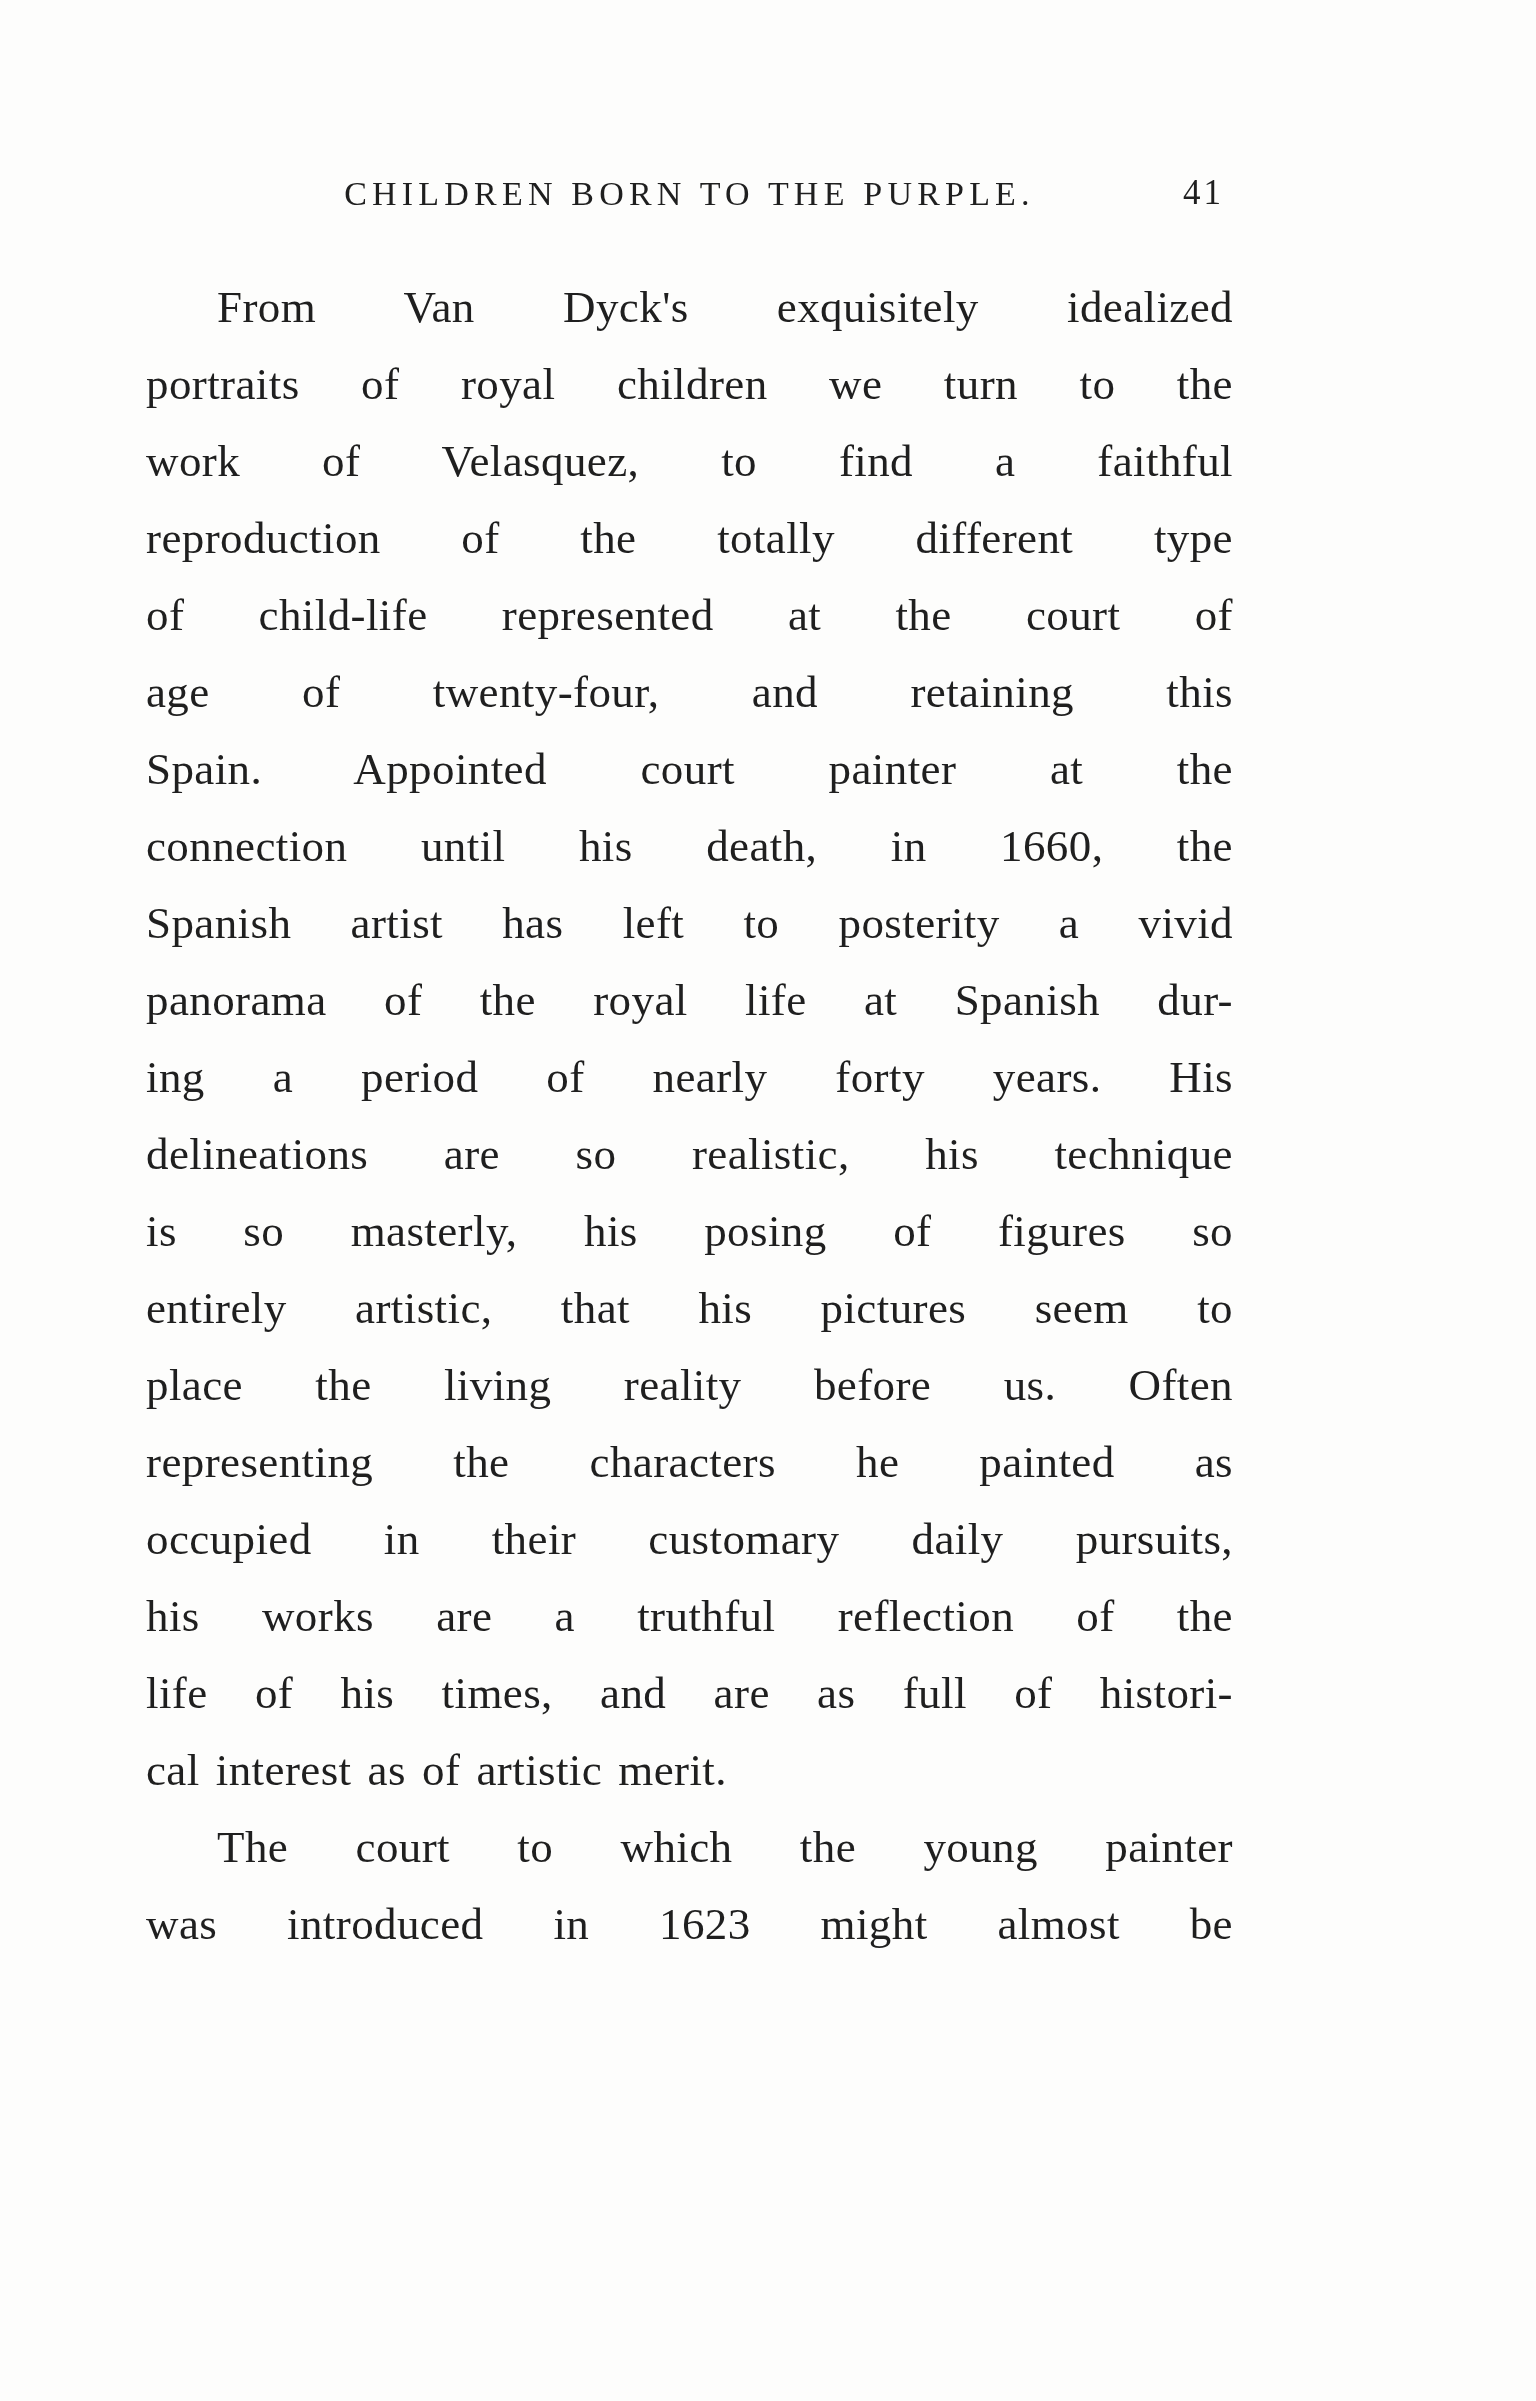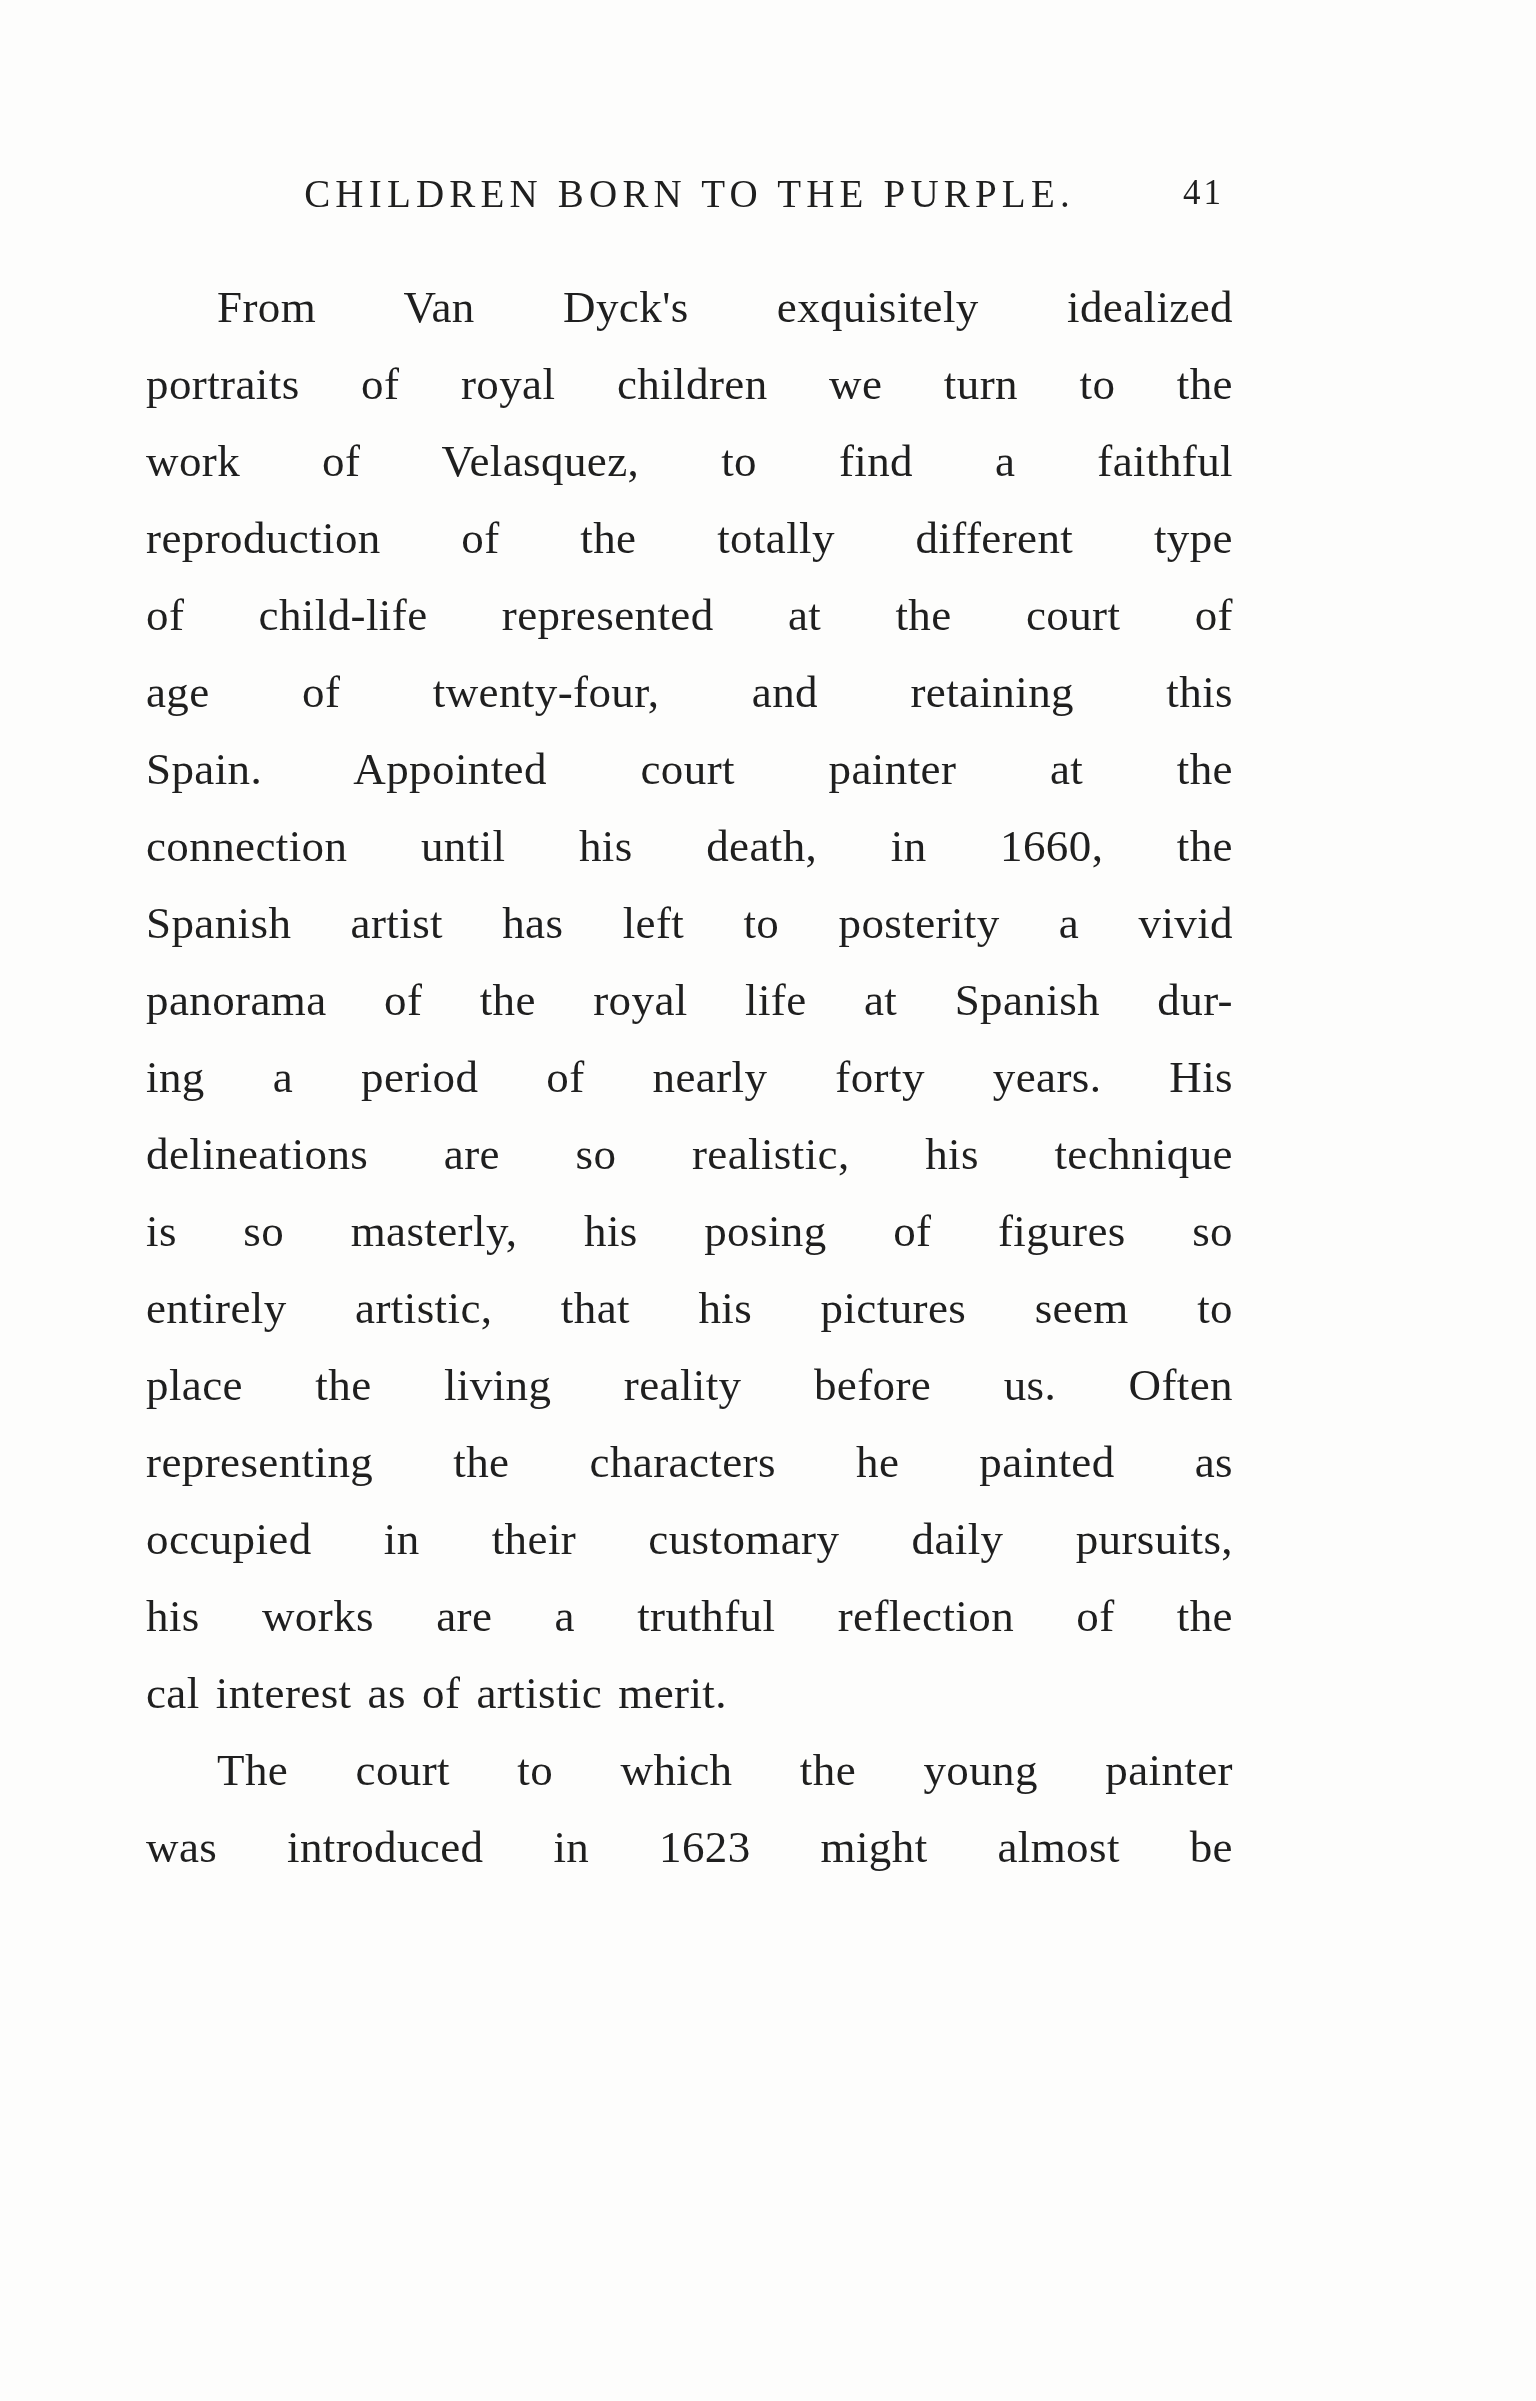--- a/index.html
+++ b/index.html
@@ -26,21 +26,21 @@
     top: 171px;
     width: 1087px;
   }
   .header {
     position: relative;
     height: 46px;
     line-height: 46px;
   }
   .header-title {
     text-align: center;
-    font-size: 39px;
+    font-size: 34px;
     letter-spacing: 5.2px;
     color: var(--ink, #1f1f1f);
   }
   .page-number {
     position: absolute;
     right: 9px;
     top: -1.5px;
     font-size: 35px;
     letter-spacing: 3px;
     margin-left: 32px;
@@ -89,20 +89,21 @@
           <div class="line">Spanish artist has left to posterity a vivid</div>
           <div class="line">panorama of the royal life at Spanish dur-</div>
           <div class="line">ing a period of nearly forty years. His</div>
           <div class="line">delineations are so realistic, his technique</div>
           <div class="line">is so masterly, his posing of figures so</div>
           <div class="line">entirely artistic, that his pictures seem to</div>
           <div class="line">place the living reality before us. Often</div>
           <div class="line">representing the characters he painted as</div>
           <div class="line">occupied in their customary daily pursuits,</div>
           <div class="line">his works are a truthful reflection of the</div>
+          <div class="line">life of his times, and are as full of histori-</div>
           <div class="line last-left">cal interest as of artistic merit.</div>
         </div>
         <div class="paragraph">
           <div class="line indent">The court to which the young painter</div>
           <div class="line">was introduced in 1623 might almost be</div>
         </div>
       </div>
   </div>
 </div>
 

